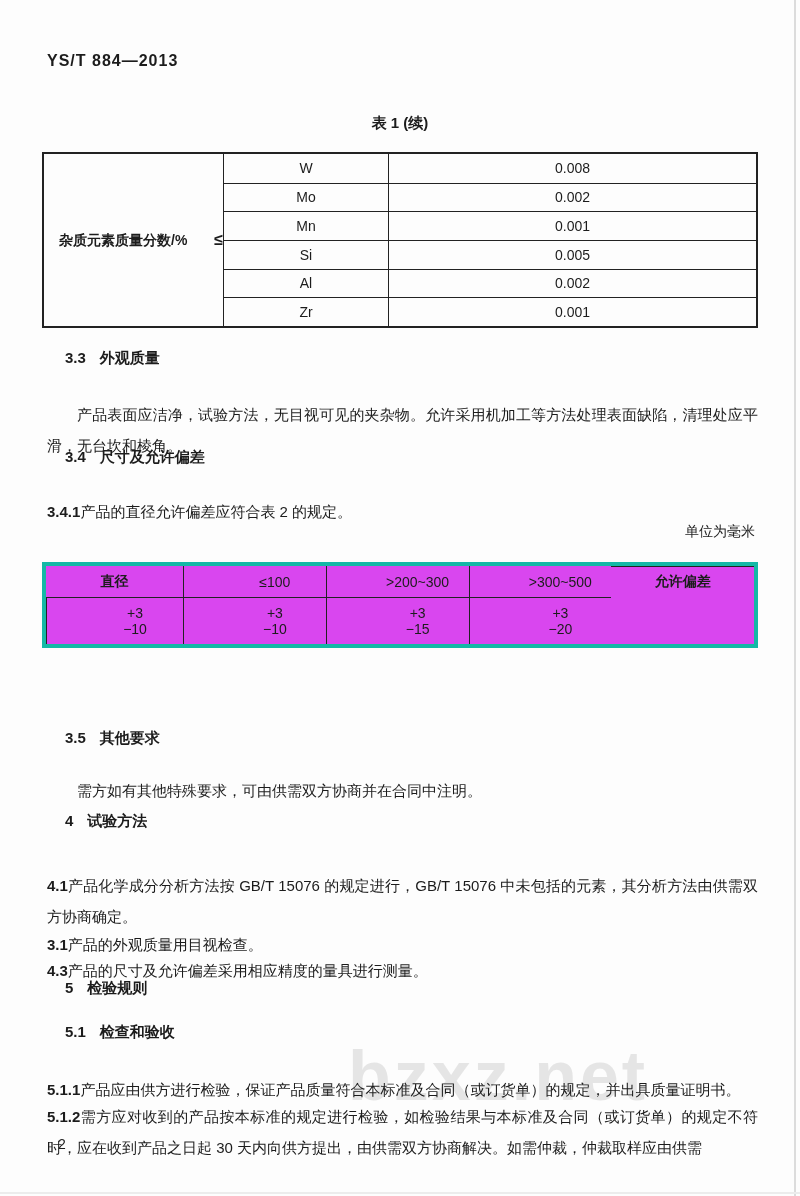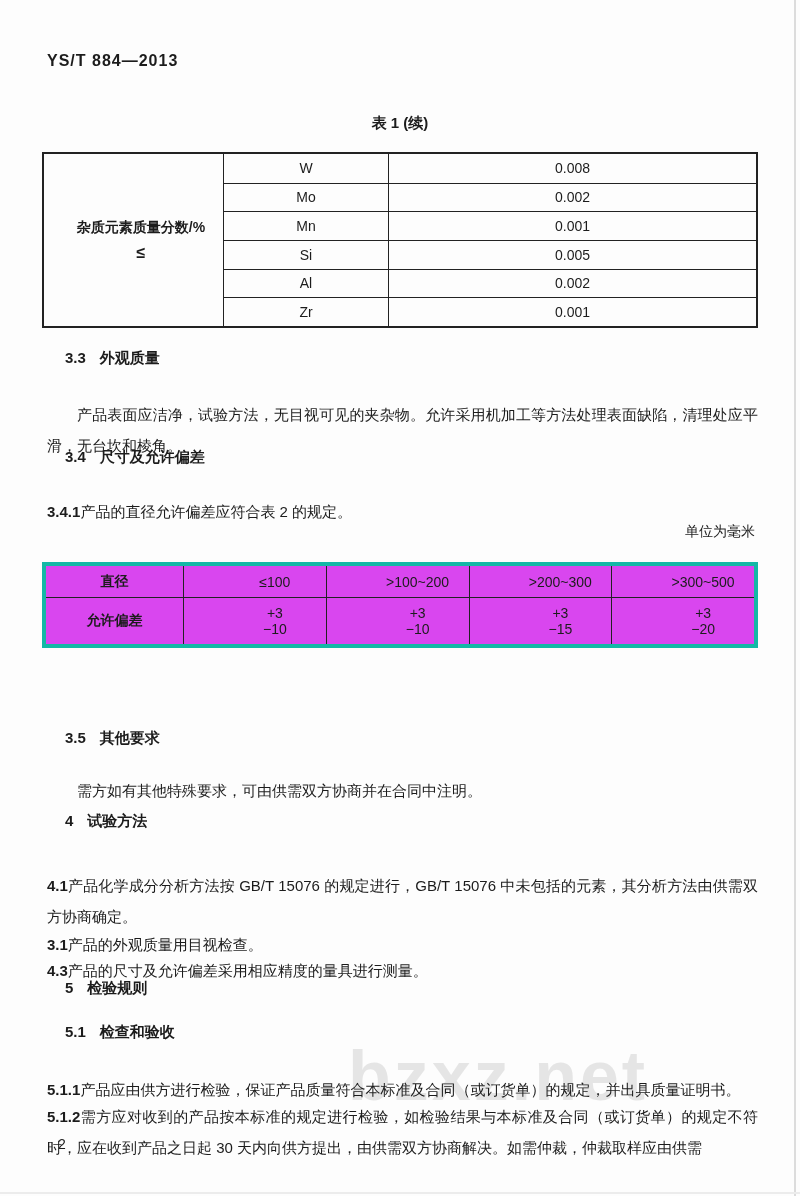--- a/index.html
+++ b/index.html
@@ -23,21 +23,21 @@
 
   
   .t1 {
     position:absolute; top:152px; left:42px; width:716px; height:176px;
     display:grid; grid-template-columns:180px 165px 1fr; grid-template-rows:repeat(6, 1fr);
     border:2px solid #222; box-sizing:border-box; background:#fdfdfd;
   }
   .t1 .cell { display:flex; align-items:center; justify-content:center; font-size:14px; }
   .t1-rowhead {
     grid-column:1; grid-row:1 / span 6;
-    display:flex; flex-direction:column; align-items:center; justify-content:center;
+    display:flex; flex-direction:row; align-items:center; justify-content:space-between;
     border-right:1.5px solid #222; font-size:14px; font-weight:bold; line-height:26px;margin-left:15px;
   }
   .t1 .el { border-right:1.5px solid #222; }
   .t1 .bt { border-top:1px solid #222; }
   .t1 .leq { font-size:16px; }
 
   
   .t2 {
     position:absolute; top:562px; left:42px; width:716px; height:86px;
     display:grid; grid-template-columns:137px repeat(4, 1fr); grid-template-rows:31px 1fr;
@@ -122,21 +122,20 @@
   </div>
   <p class="para pos-s341">
     <span class="num">3.4.1</span><span>产品的直径允许偏差应符合表 2 的规定。</span>
   </p>
 
   <div class="unit-note">单位为毫米</div>
 
   <div class="t2">
     <div class="cell lab">直径</div>
     <div class="cell bl">≤100</div>
-    <div class="cell bl">&gt;100~200</div>
     <div class="cell bl">&gt;200~300</div>
     <div class="cell bl">&gt;300~500</div>
     <div class="cell bt lab">允许偏差</div>
     <div class="cell bl bt dev">
       <span>+3</span>
       <span>−10</span>
     </div>
     <div class="cell bl bt dev">
       <span>+3</span>
       <span>−10</span>

